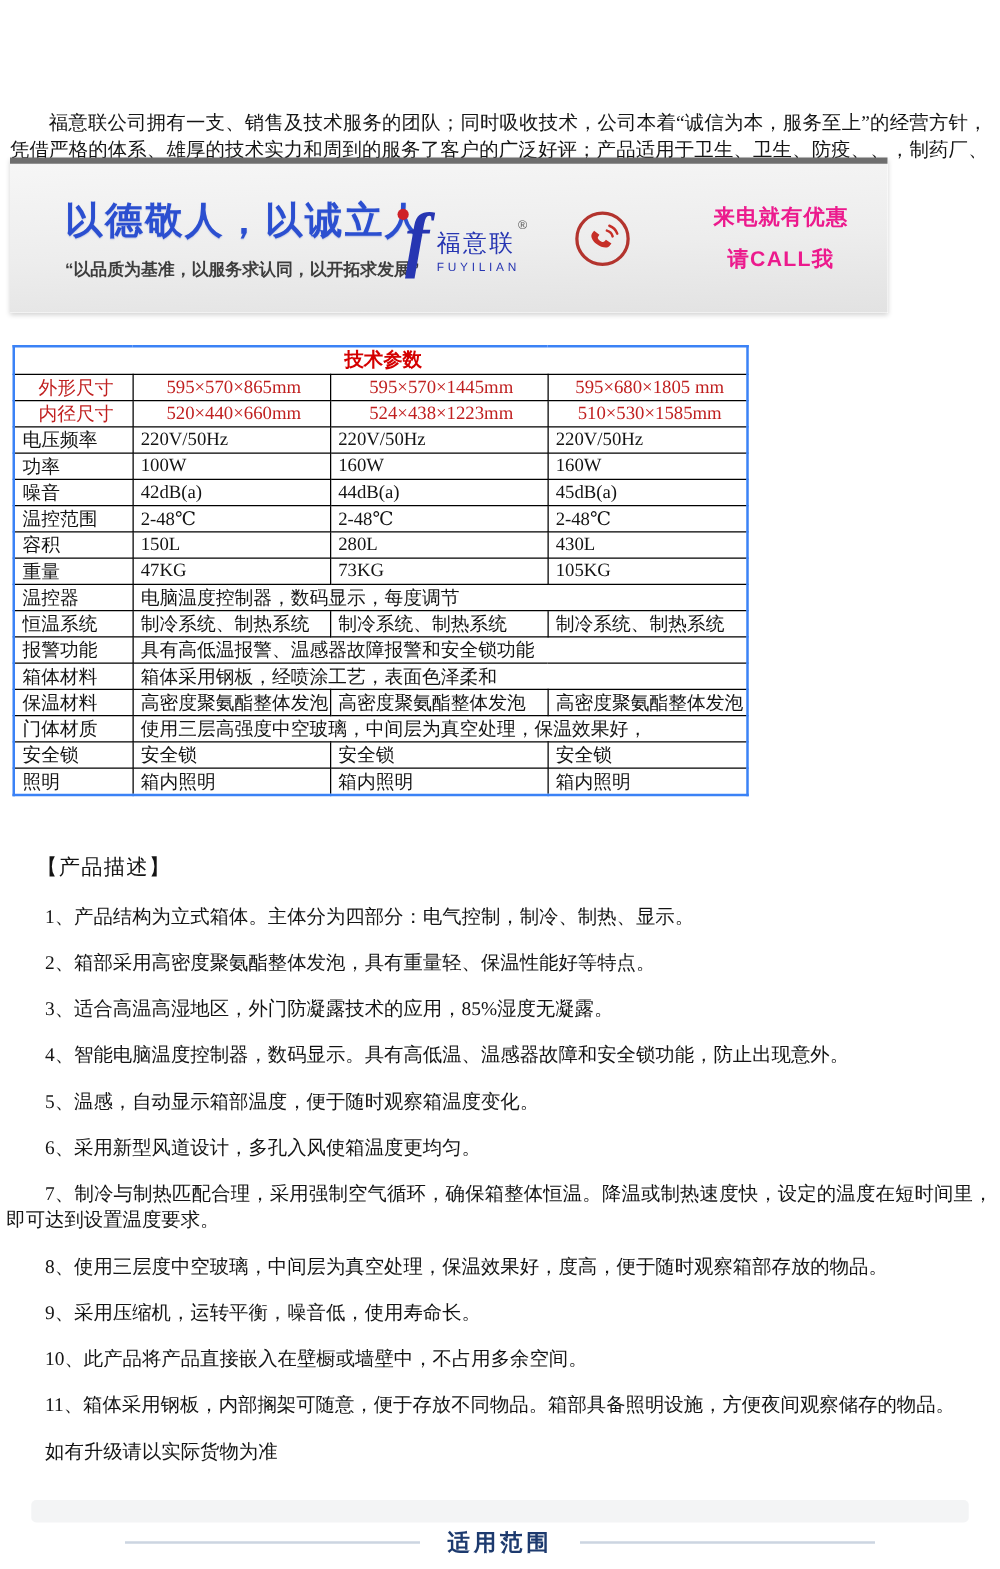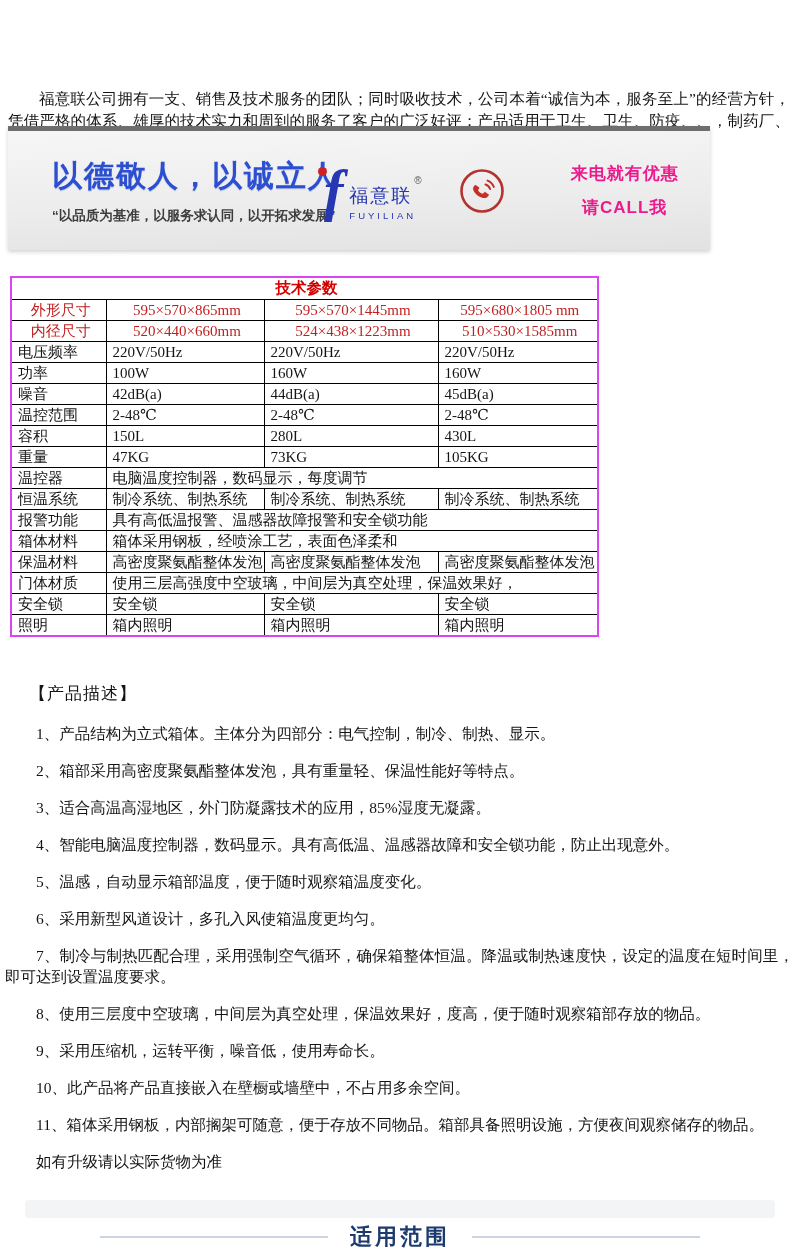--- a/index.html
+++ b/index.html
@@ -38,39 +38,39 @@
   .logo-cn{font-size:19px;font-weight:normal;color:#2736b2;letter-spacing:2px;white-space:nowrap;}
   .logo-reg{font-size:10px;color:#5a5a5a;vertical-align:18px;margin-left:2px;}
   .logo-en{font-size:9.5px;color:#2736b2;letter-spacing:3px;margin-top:1px;}
   .phone-wrap{margin-left:34px;flex:none;line-height:0;}
   .cta{margin-left:24px;flex:none;width:190px;text-align:center;
     color:#ec1a8d;font-weight:bold;font-size:17px;line-height:34px;letter-spacing:1px;}
   
   table.spec{
     position:absolute;top:276px;left:10px;width:587px;
     border-collapse:collapse;table-layout:fixed;
-    border:2px solid #d946ef;font-size:15px;
+    border:2px solid #3b82f6;font-size:15px;
   }
   table.spec td{border:1px solid #000;height:20px;padding:0 2px 0 6px;
     overflow:hidden;white-space:nowrap;vertical-align:middle;}
   table.spec td.title{color:#d40000;font-weight:bold;text-align:center;font-size:15.5px;}
   table.spec tr.red td{color:#c01f1f;text-align:center;}
   
   .desc{position:absolute;top:682px;left:5px;right:6px;font-size:15.5px;}
   .desc-heading{margin:0 0 0 24px;font-size:17px;letter-spacing:1px;}
   .desc p{text-indent:2em;line-height:21px;margin:16px 0;text-align:justify;}
   .desc p:first-of-type{margin-top:18px;}
   
   .watermark{position:absolute;top:1200px;left:25px;width:750px;height:18px;
     background:rgba(135,145,158,.10);border-radius:4px;}
   .scope{position:absolute;top:1222px;left:0;right:0;padding:0 100px;
     display:flex;align-items:center;gap:22px;
     font-family:"Liberation Sans","DejaVu Sans",sans-serif;}
   .scope .line{flex:1;height:2px;background:#ccd5e1;}
-  .scope .title{color:#1d3a6e;font-weight:bold;font-size:22px;letter-spacing:3px;white-space:nowrap;}
+  .scope .title{color:#1d3a6e;font-weight:bold;font-size:18px;letter-spacing:3px;white-space:nowrap;}
 </style>
 </head>
 <body>
 
 <p class="intro">福意联公司拥有一支、销售及技术服务的团队；同时吸收技术，公司本着“诚信为本，服务至上”的经营方针，凭借严格的体系、雄厚的技术实力和周到的服务了客户的广泛好评；产品适用于卫生、卫生、防疫、、，制药厂、疾控、化工、科研院校、实验室、工矿企业、大专院校、监测站等部门使用。</p>
 
 <div class="banner">
   <div class="slogan-wrap">
     <div class="slogan-main">以德敬人，以诚立人</div>
     <div class="slogan-sub">“以品质为基准，以服务求认同，以开拓求发展”</div>

